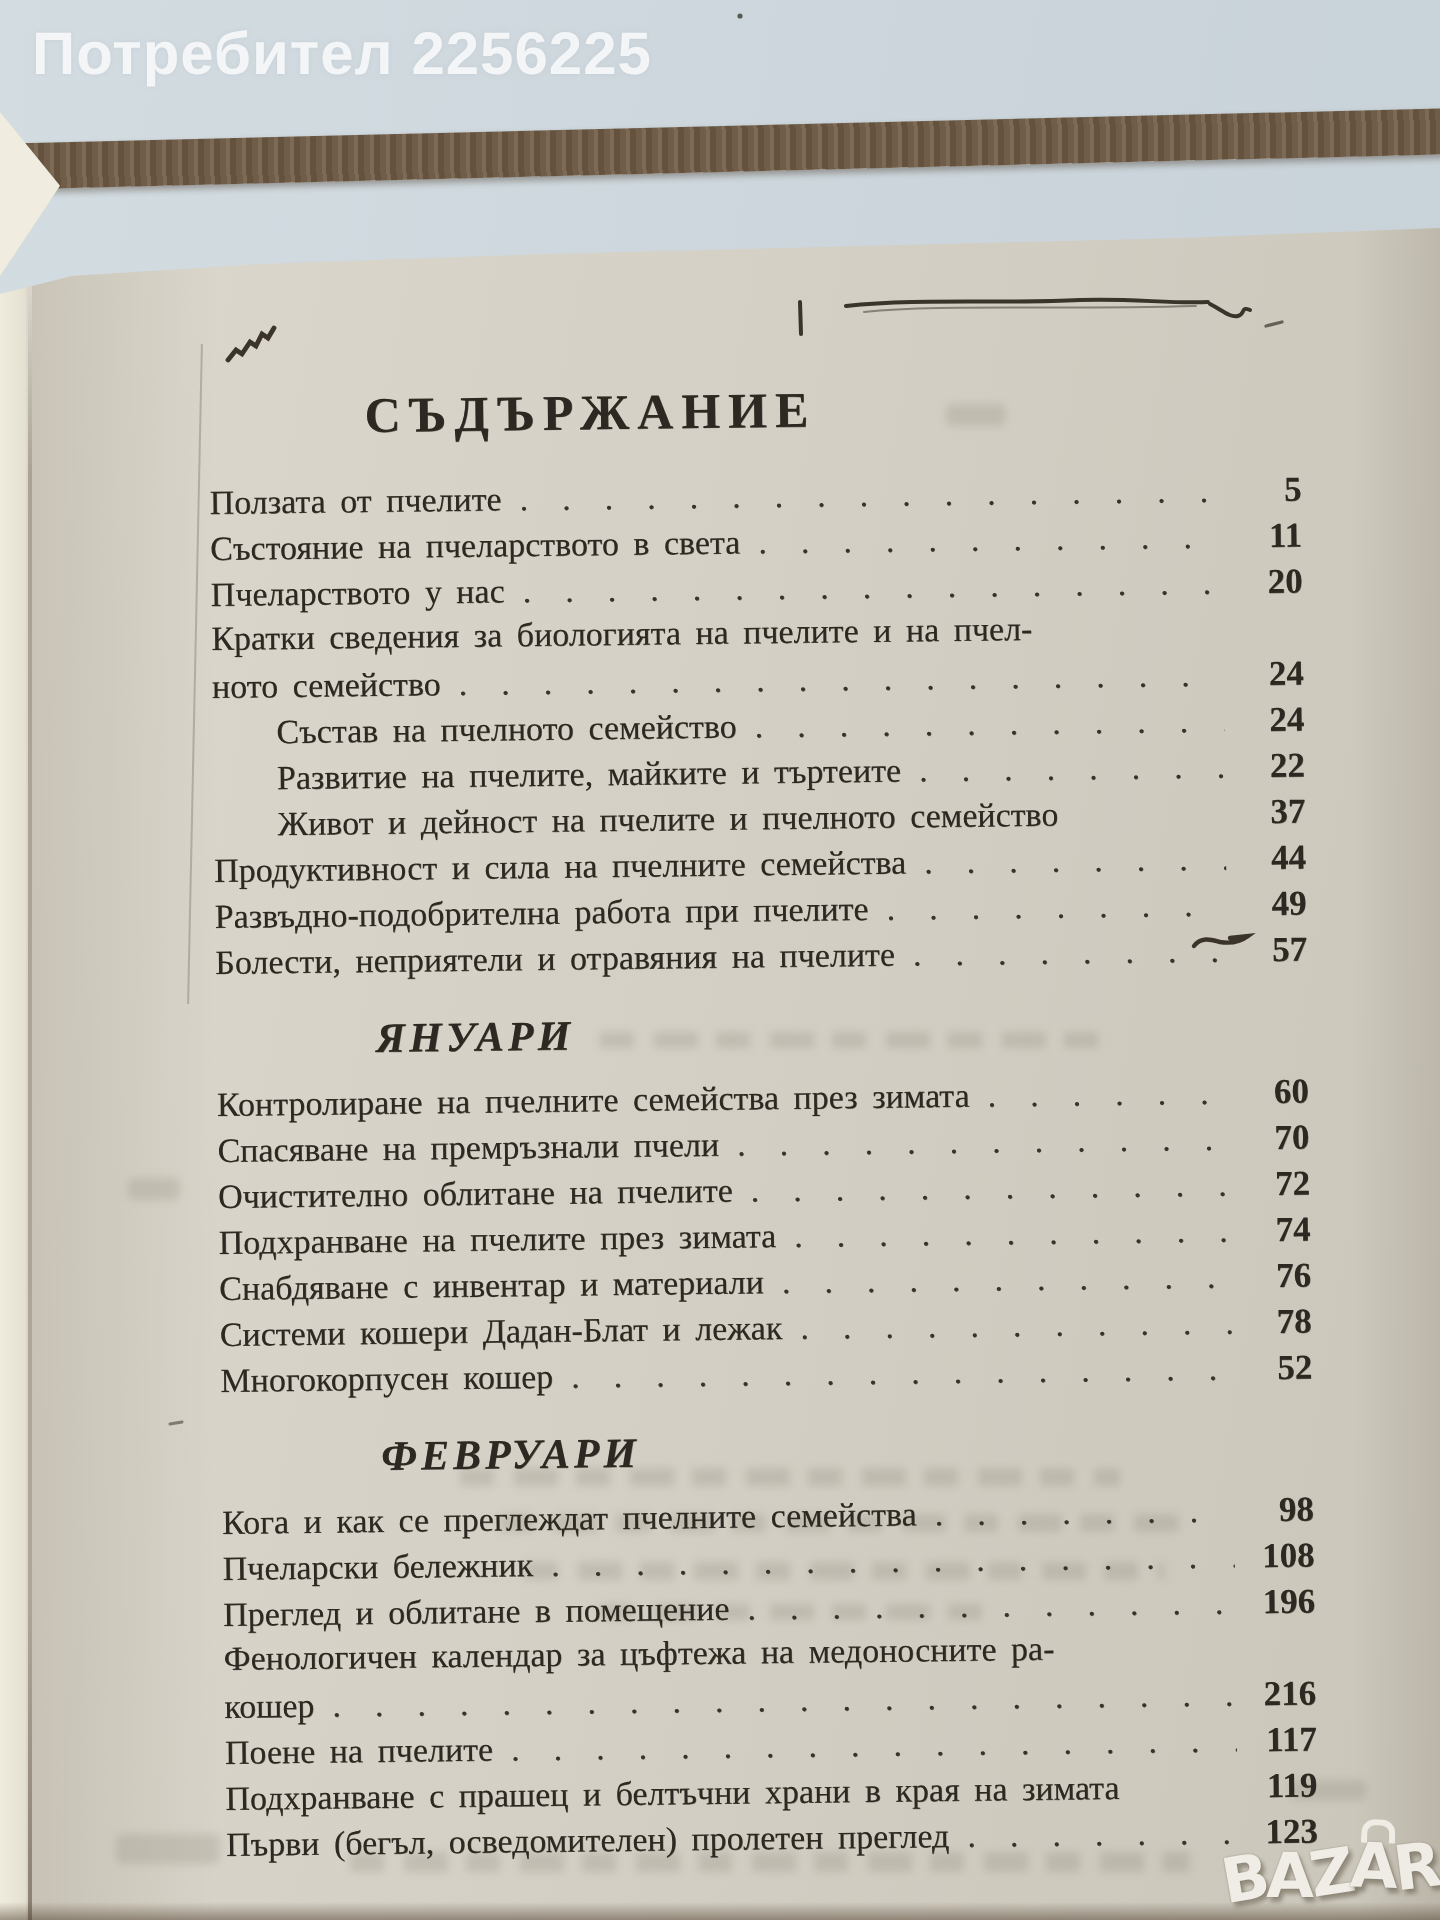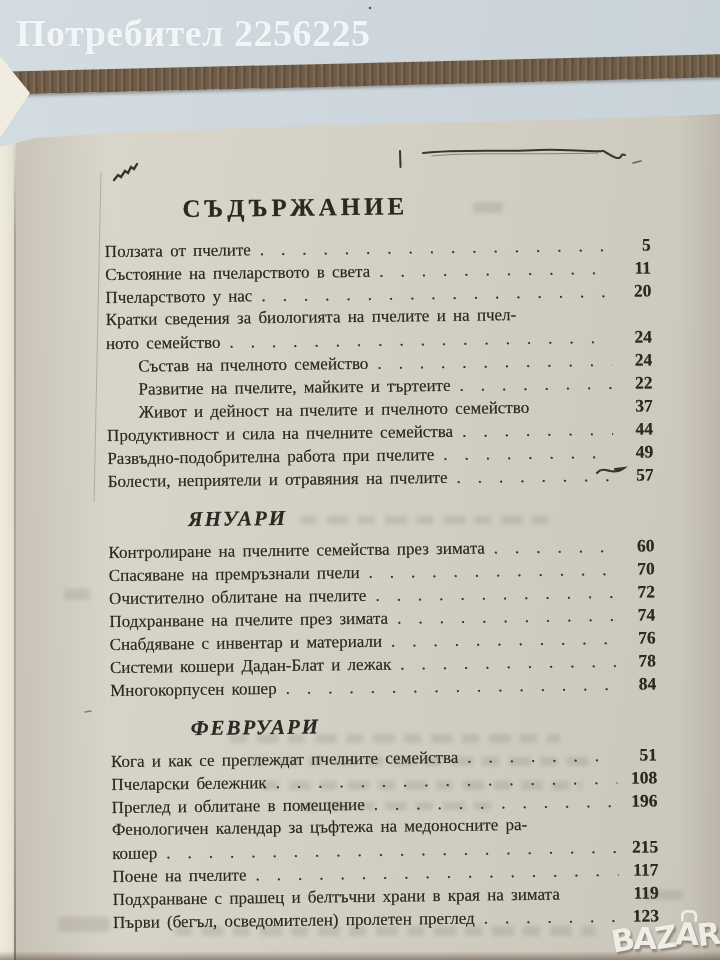--- a/index.html
+++ b/index.html
@@ -4,21 +4,21 @@
 <style>
   html,body{margin:0;padding:0;}
   body{
     width:720px;height:960px;position:relative;overflow:hidden;
     background:linear-gradient(100deg,#d3dce1 0%,#cbd5db 55%,#c7d1d8 100%);
     font-family:"Liberation Serif",serif;
   }
   
   .wm-user{
     position:absolute;top:11px;left:16px;
-    font-family:Liberation Serif, serif;font-weight:bold;font-size:38px;
+    font-family:Liberation Sans, sans-serif;font-weight:bold;font-size:30px;
     color:rgba(255,255,255,0.78);letter-spacing:0.5px;
     text-shadow:0 0 2px rgba(190,200,208,0.6);
   }
   
   .cover{
     position:absolute;left:-10px;top:63px;width:744px;height:23px;
     transform:rotate(-1.4deg);
     background:repeating-linear-gradient(90deg,#6f5d49 0 3px,#7c6a55 3px 5px,#64523e 5px 8px);
     box-shadow:0 2px 3px rgba(70,55,40,0.4);
   }
@@ -197,49 +197,49 @@
             <span class="num">76</span>
           </div>
           <div class="row">
             <span class="t">Системи кошери Дадан-Блат и лежак</span>
             <span class="dots">........................................</span>
             <span class="num">78</span>
           </div>
           <div class="row">
             <span class="t">Многокорпусен кошер</span>
             <span class="dots">........................................</span>
-            <span class="num">84</span>
+            <span class="num">52</span>
           </div>
         </div>
         <div class="sec">
           <div class="sec-heading">ФЕВРУАРИ</div>
           <div class="row">
             <span class="t">Кога и как се преглеждат пчелните семейства</span>
             <span class="dots">........................................</span>
-            <span class="num">51</span>
+            <span class="num">98</span>
           </div>
           <div class="row">
             <span class="t">Пчеларски бележник</span>
             <span class="dots">........................................</span>
             <span class="num">108</span>
           </div>
           <div class="row">
             <span class="t">Преглед и облитане в помещение</span>
             <span class="dots">........................................</span>
             <span class="num">196</span>
           </div>
           <div class="row">
             <span class="t">Фенологичен календар за цъфтежа на медоносните ра-</span>
             <span class="dots off">........................................</span>
             <span class="num"></span>
           </div>
           <div class="row">
             <span class="t">кошер</span>
             <span class="dots">........................................</span>
-            <span class="num">215</span>
+            <span class="num">216</span>
           </div>
           <div class="row">
             <span class="t">Поене на пчелите</span>
             <span class="dots">........................................</span>
             <span class="num">117</span>
           </div>
           <div class="row">
             <span class="t">Подхранване с прашец и белтъчни храни в края на зимата</span>
             <span class="dots off">........................................</span>
             <span class="num">119</span>

